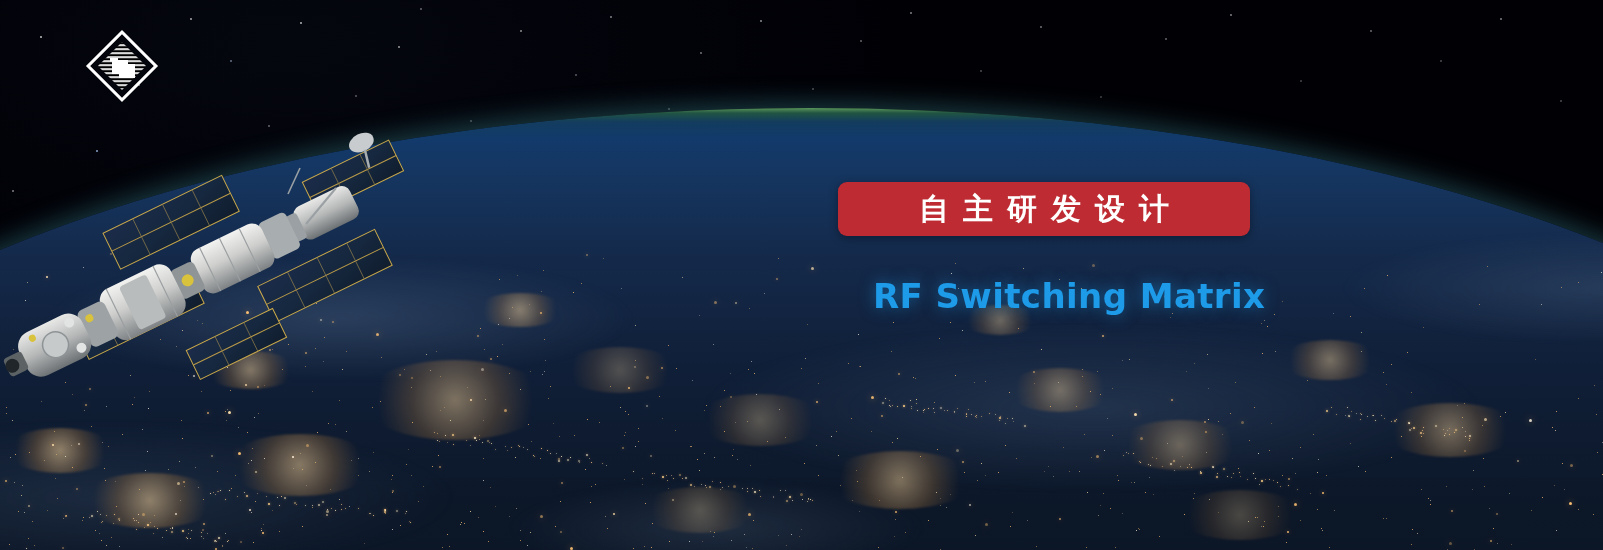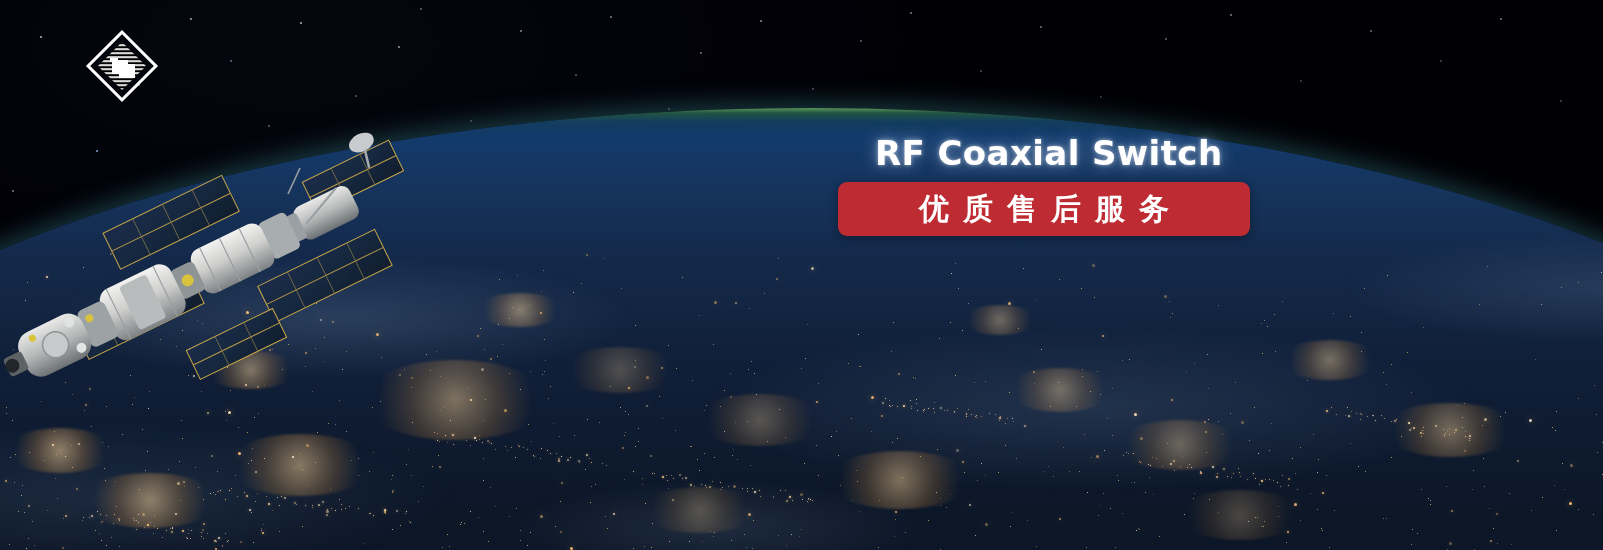--- a/index.html
+++ b/index.html
@@ -1328,18 +1328,18 @@
         <rect x="21" y="21" width="34" height="34" transform="rotate(45 38 38)" fill="url(#hatch)"></rect>
 
         <path d="M28 32 h16 v7 h-9 v4 h9 v-7 h7 v14 h-16 v-7 h9 v-4 h-9 v7 h-7 z" fill="#ffffff"></path>
         <rect x="26" y="30" width="8" height="3.5" fill="#ffffff"></rect>
         <rect x="42" y="42" width="8" height="3.5" fill="#ffffff"></rect>
       </svg>
     </div>
   </div>
 
 
-  <div class="prod-en white">RF Coaxial Switch</div>
-  <div class="prod-bar one">优质售后服务</div>
-
+  <div class="prod-bar one">自主研发设计</div>
+
+  <div class="prod-en blue">RF Switching Matrix</div>
 
 
 </div>
 
 </body></html>

